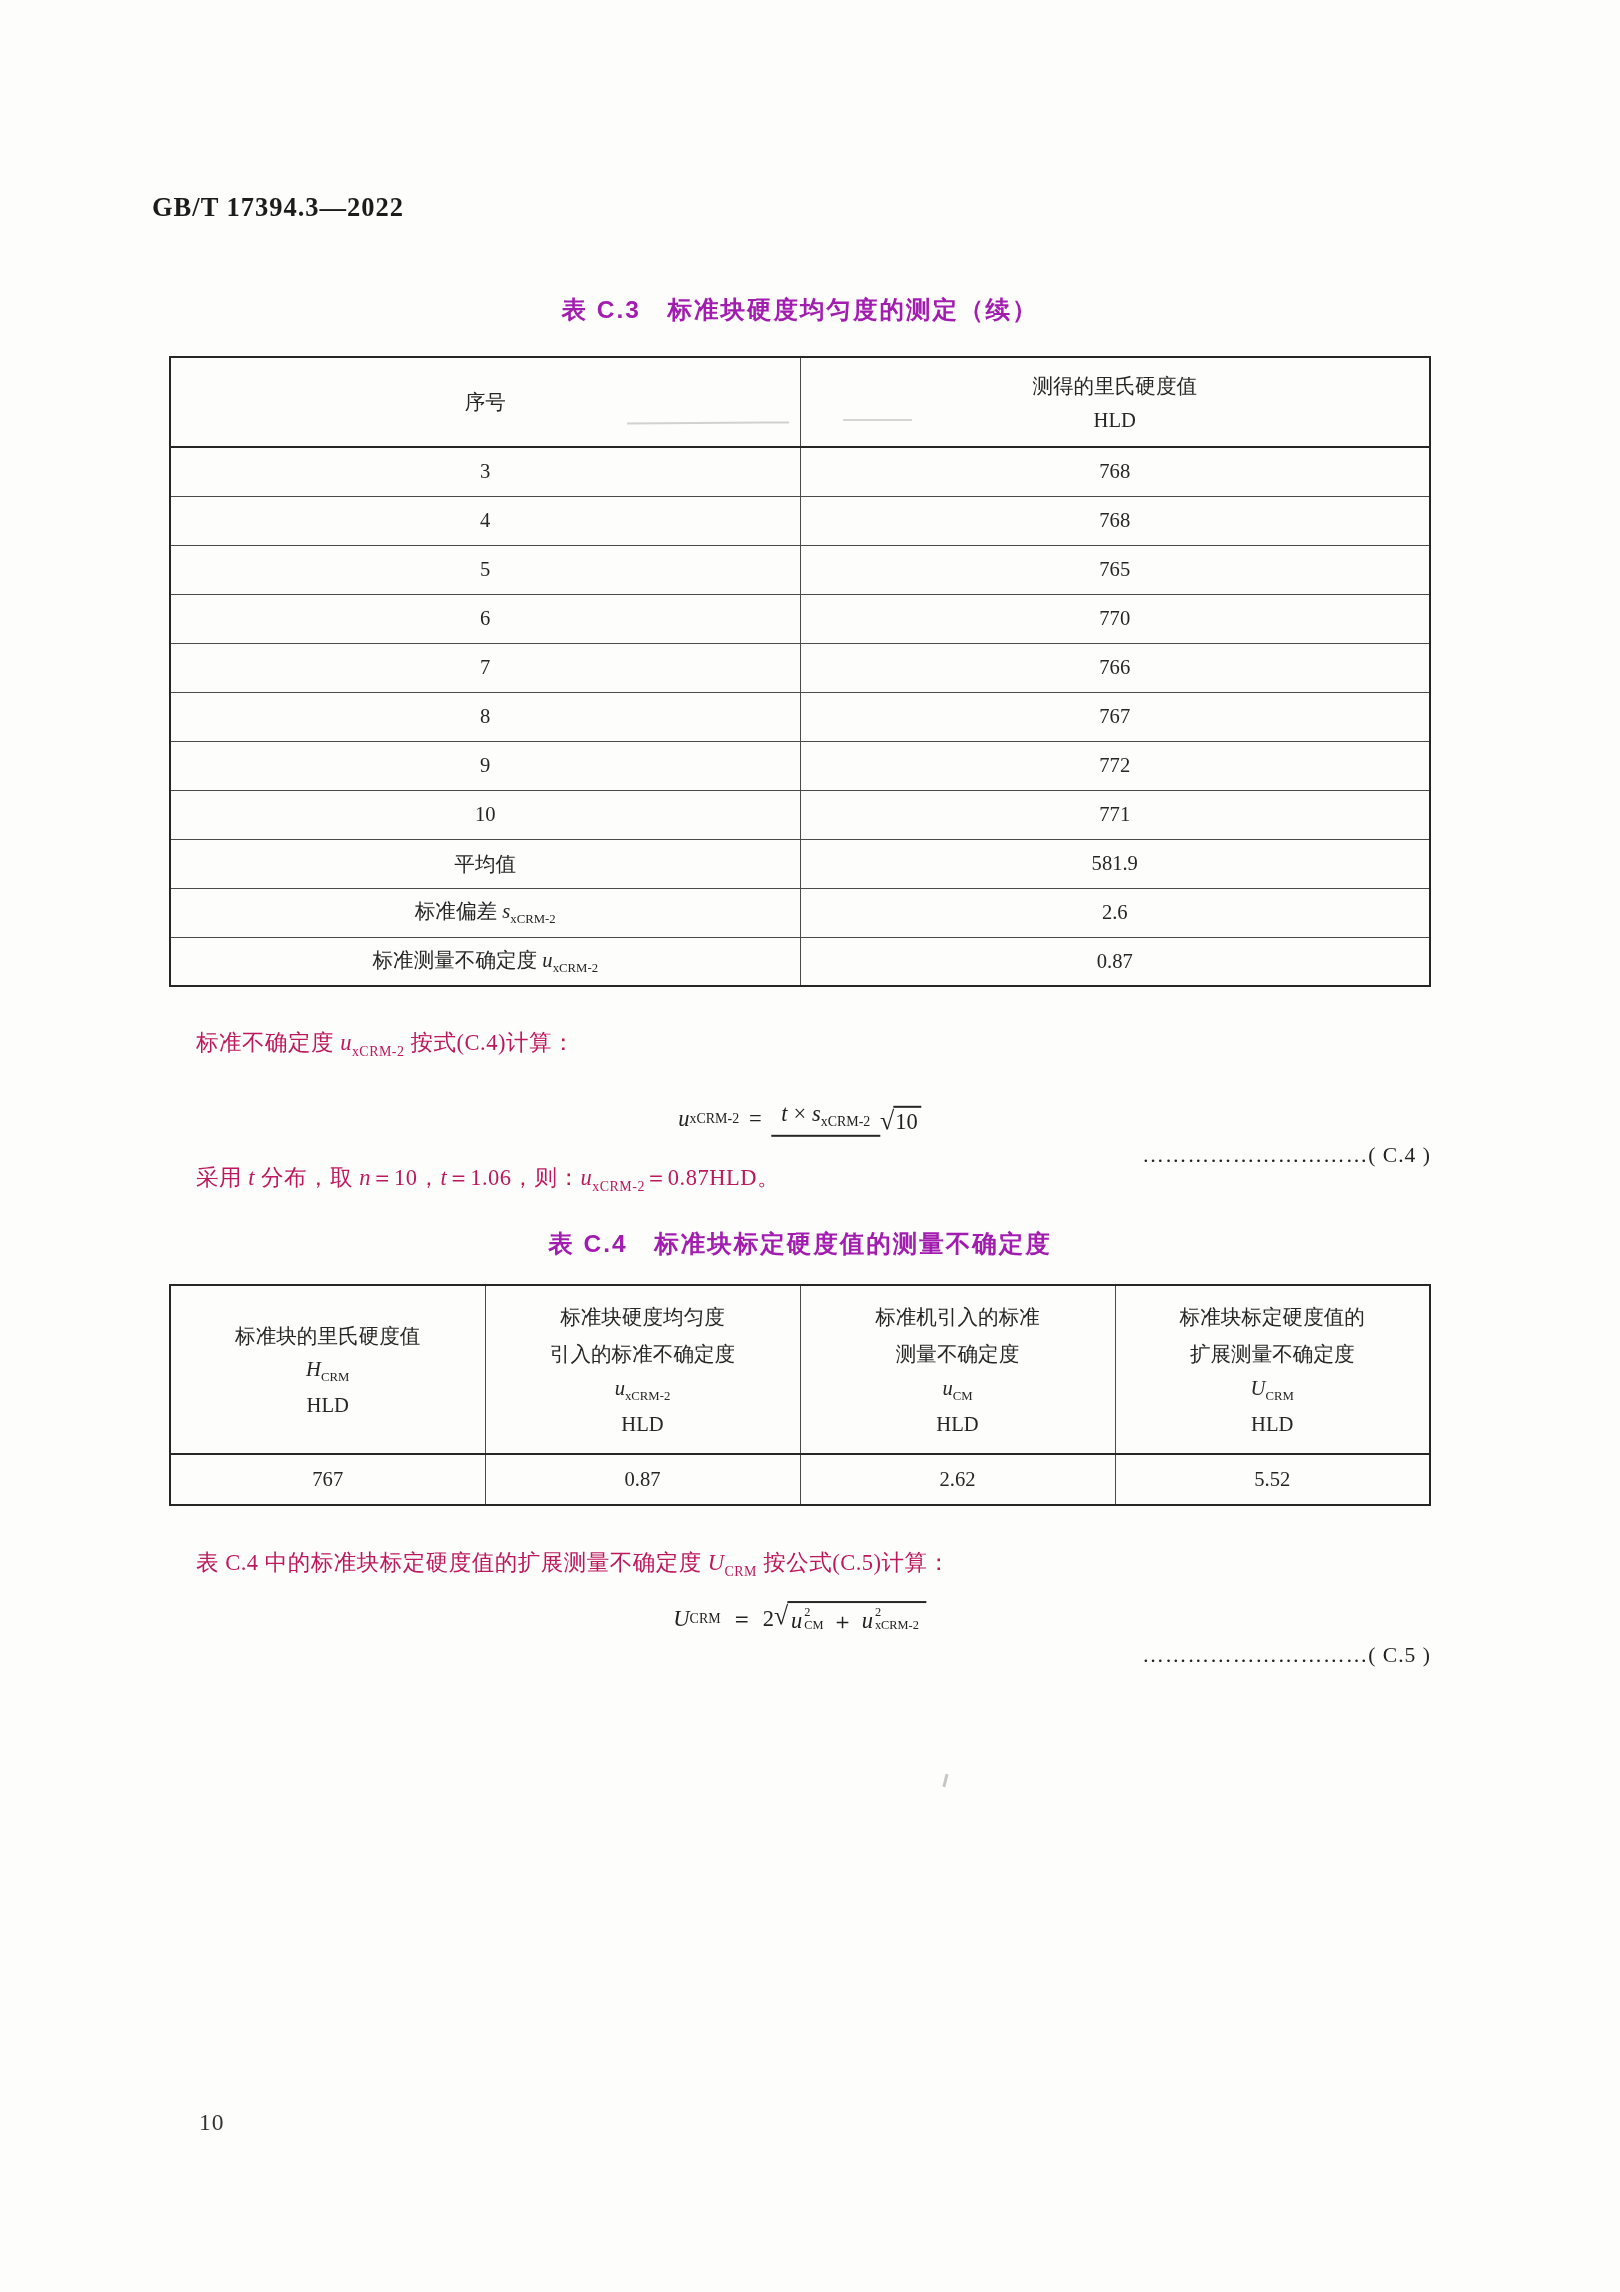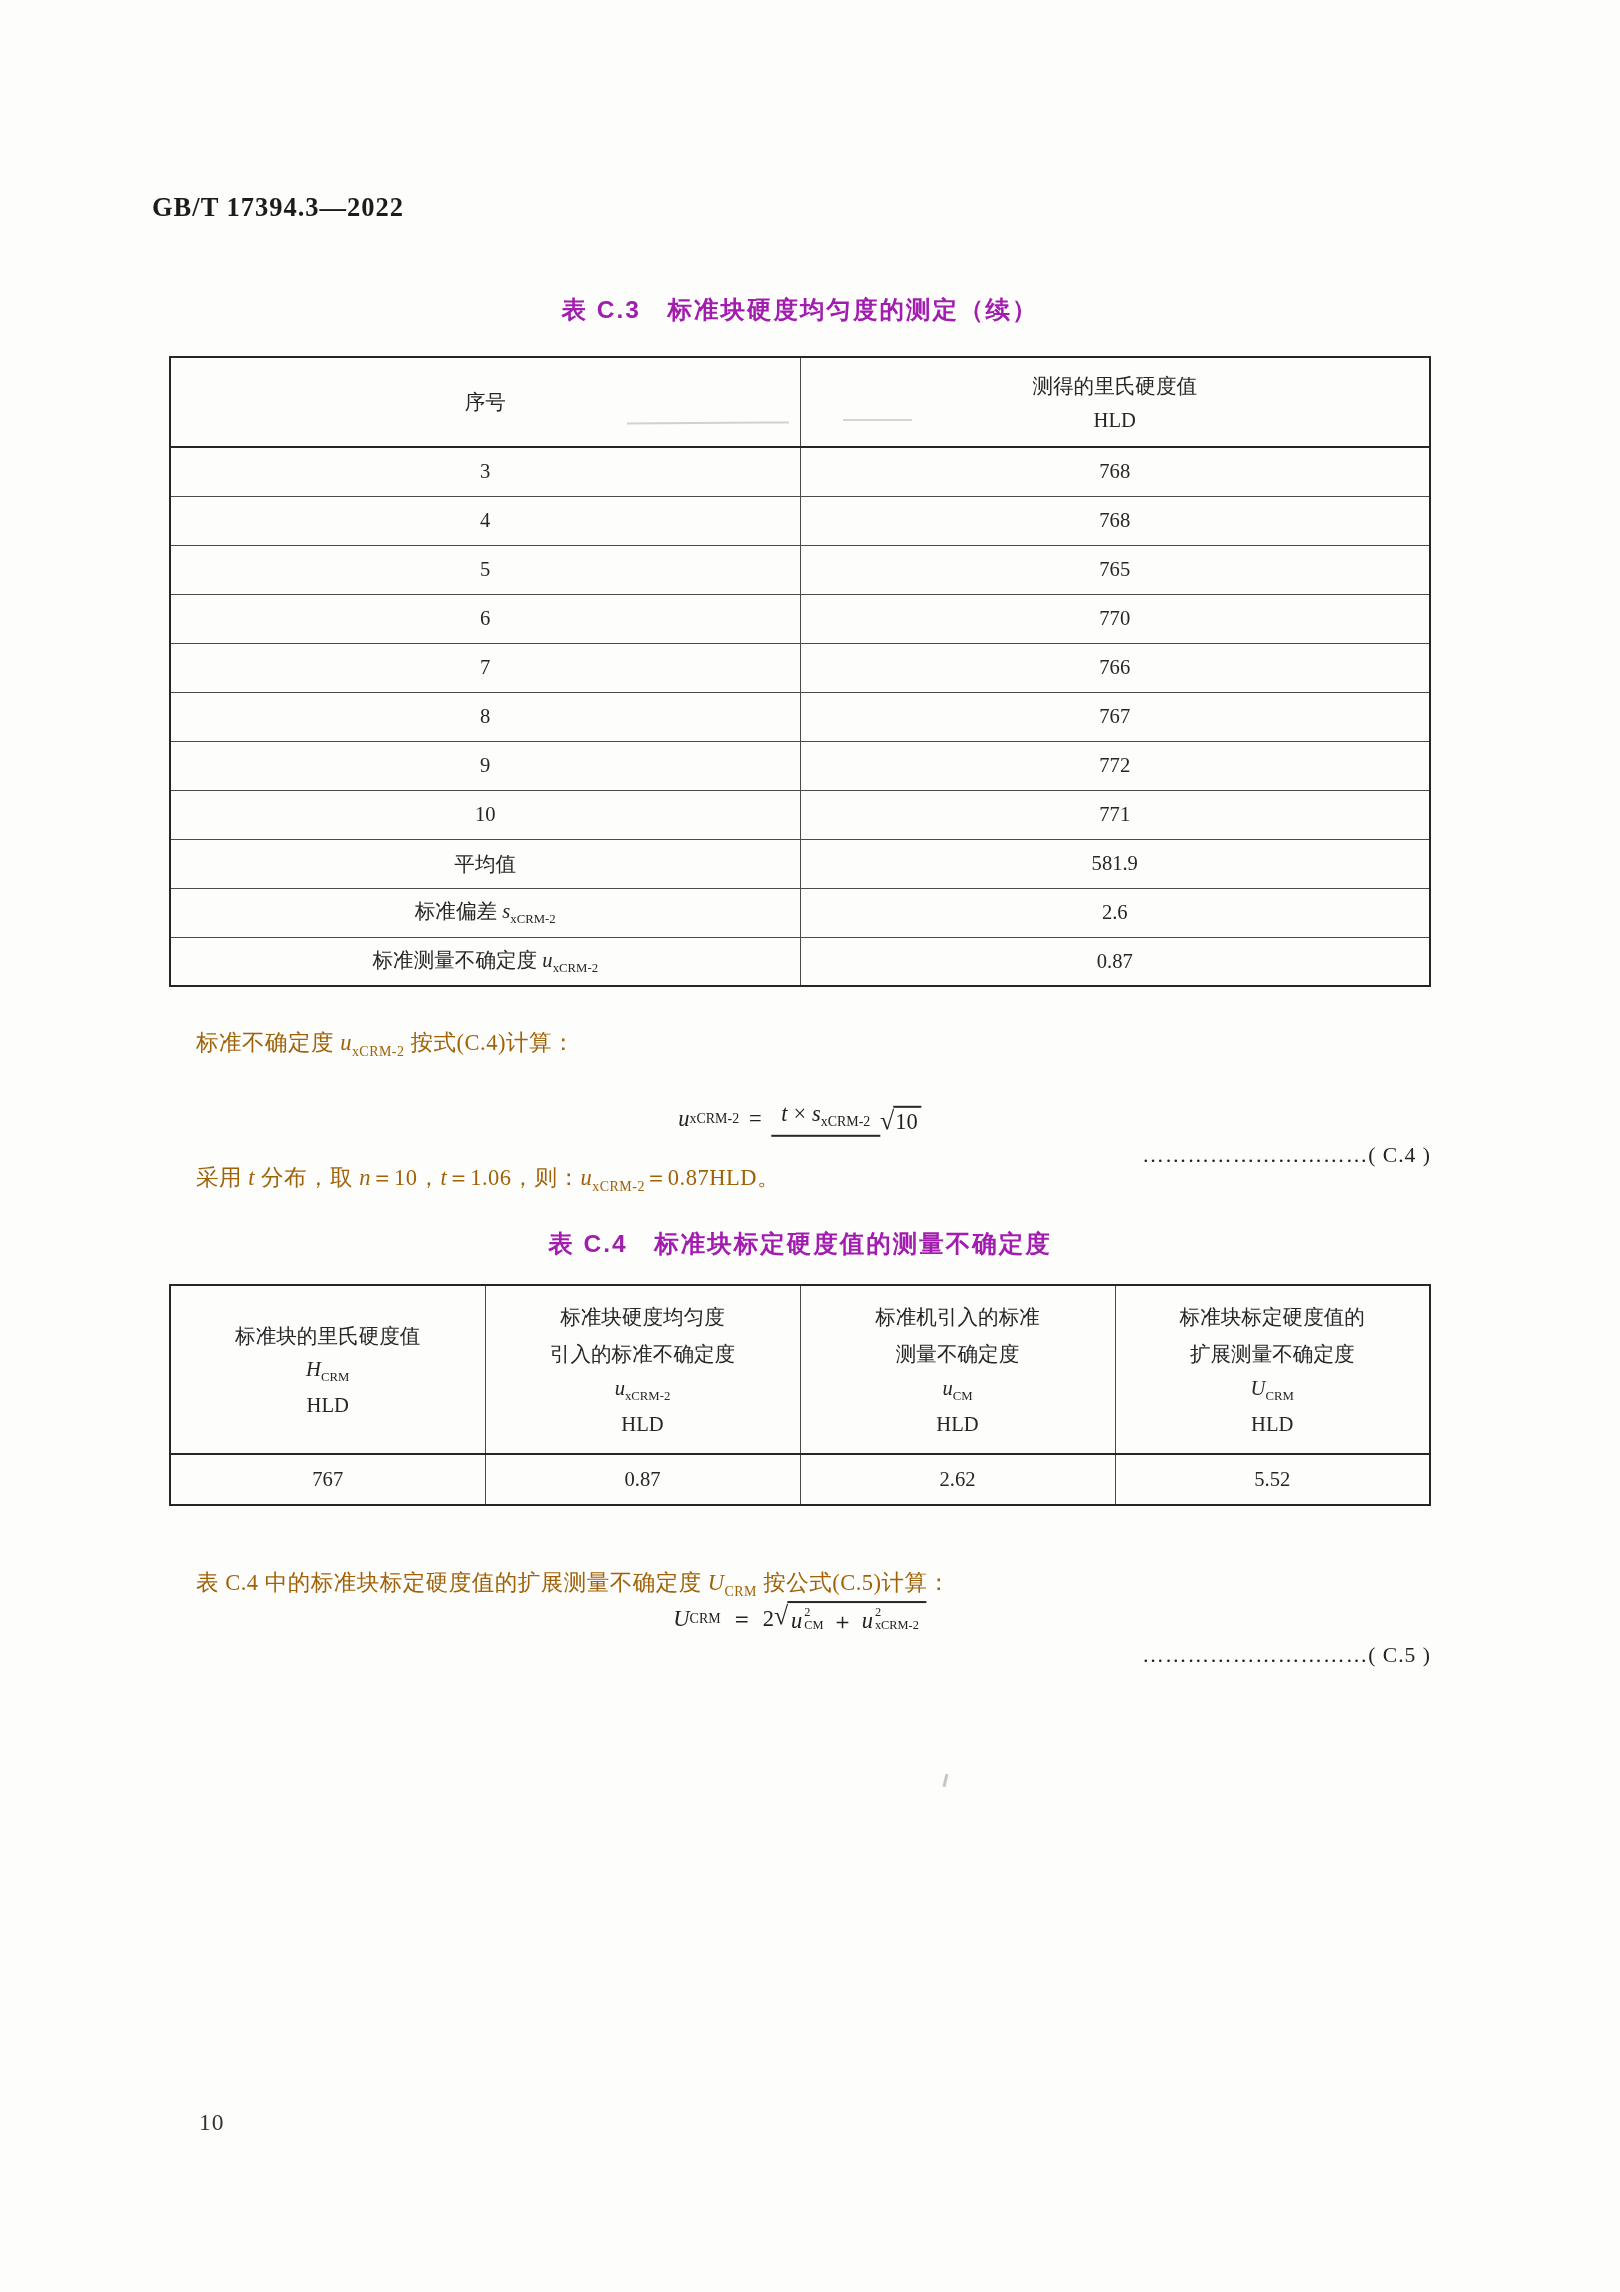--- a/index.html
+++ b/index.html
@@ -34,24 +34,24 @@
   table.c3 td { height:49px; }
   table.c3 .col1 { width:50%; }
   table.c4 tr.hdr th { height:169px; border-bottom:2.9px solid #262626; }
   table.c4 td { height:51px; border-bottom:2px solid #262626; }
   table.c4 th { width:25%; }
   .hdr-stack { display:flex; flex-direction:column; align-items:center; justify-content:center; gap:8.8px; }
   .hline:empty { display:none; }
   .mi { font-style:italic; font-family:"Liberation Serif","DejaVu Serif",serif; }
   sub { font-size:0.62em; }
 
-  .para { position:absolute; left:196px; font-size:22.5px; color:#a16207; letter-spacing:0.5px; }
+  .para { position:absolute; left:196px; font-size:22.5px; color:#be185d; letter-spacing:0.5px; }
   .p-c4-intro { top:1027px; }
   .p-dist { top:1162px; }
-  .p-c5-intro { top:1547px;margin-top:20px; }
+  .p-c5-intro { top:1547px; }
 
   .formula { position:absolute; left:169px; width:1262px; height:102px; }
   .f-c4 { top:1068px; }
   .f-c5 { top:1580px; height:78px; }
   .f-body { position:absolute; left:50%; top:50%; transform:translate(-50%,-50%);
             display:inline-flex; align-items:center; font-size:22.5px; white-space:nowrap; }
   .f-ref { position:absolute; right:0; top:50%; transform:translateY(-50%);
            font-size:21.6px; letter-spacing:1px; color:#242424; white-space:nowrap;margin-top:36px; }
   .eq { margin:0 9.8px; }
   .frac { display:inline-flex; flex-direction:row; align-items:center; }

